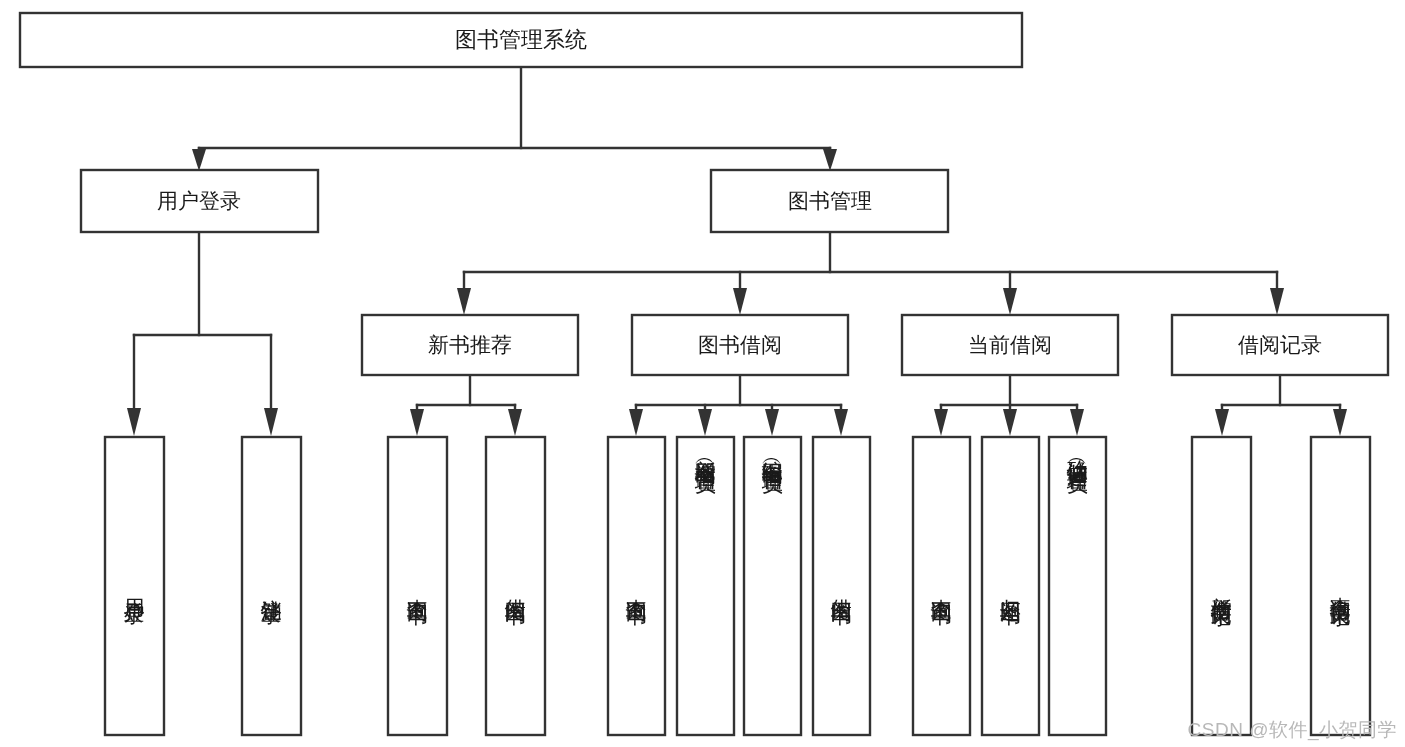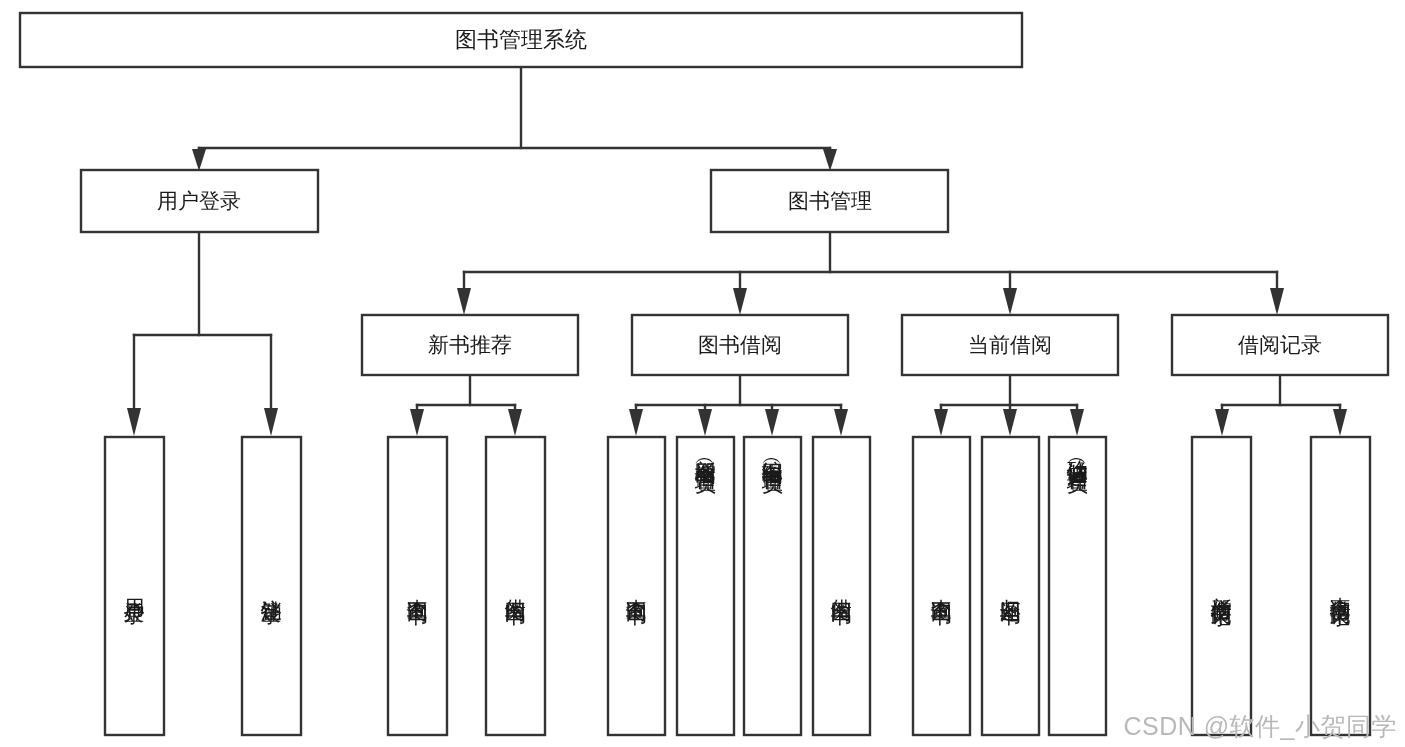--- a/index.html
+++ b/index.html
@@ -71,21 +71,21 @@
     pointer-events: none;
   }
   .leaf-label.anchor-center {
     justify-content: center;
   }
   .watermark {
     position: absolute;
     right: 8px;
     bottom: 4px;
     font-family: "Liberation Sans", "DejaVu Sans", sans-serif;
-    font-size: 25px;
+    font-size: 19px;
     color: #b8b8b8;
     letter-spacing: 0.5px;
     white-space: nowrap;
   }
 </style>
 </head>
 <body>
 
 <div id="diagram-root">
 

